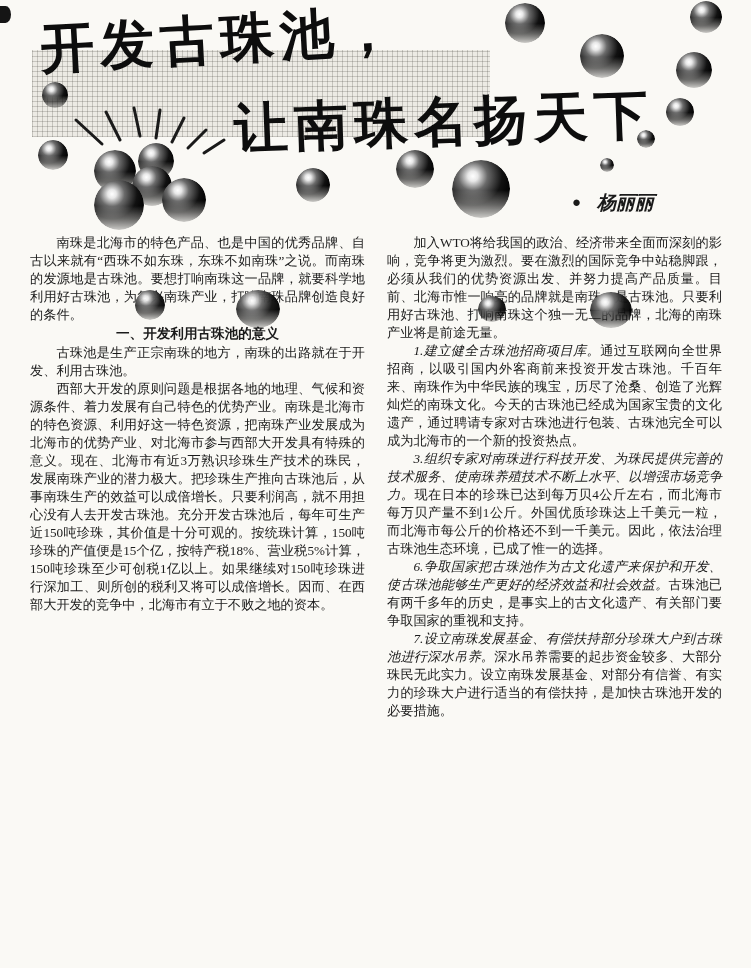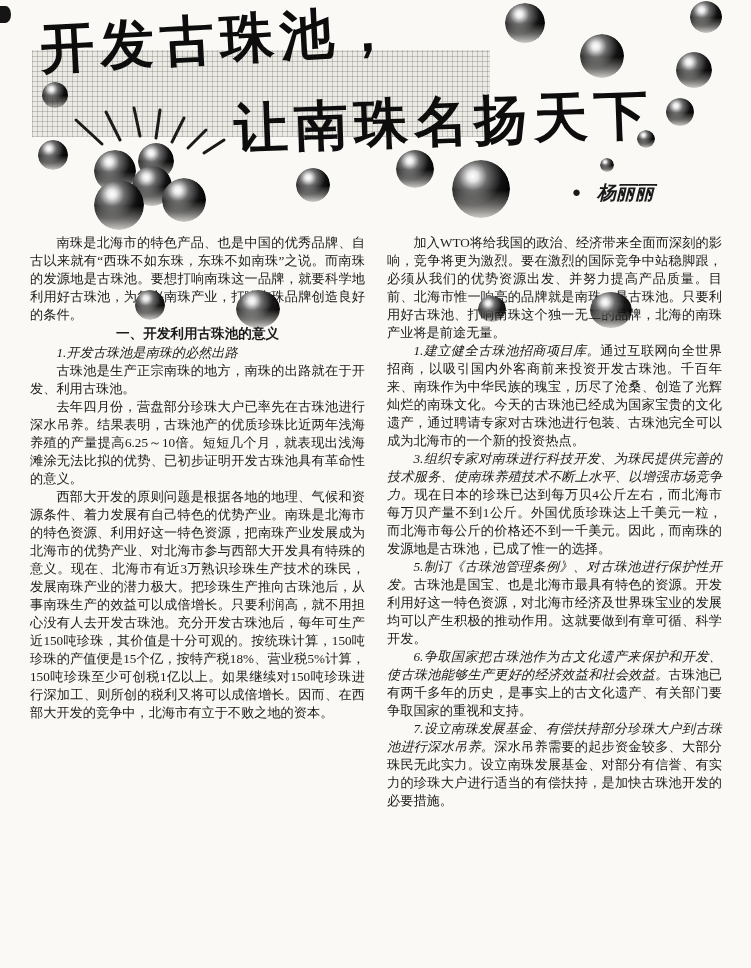--- a/index.html
+++ b/index.html
@@ -13,21 +13,21 @@
   .hatch{
     position:absolute;left:32px;top:50px;width:458px;height:87px;z-index:1;
     background:
       repeating-linear-gradient(0deg, rgba(60,58,52,.22) 0 1px, transparent 1px 5px),
       repeating-linear-gradient(90deg, rgba(60,58,52,.22) 0 1px, transparent 1px 5px),
       #eceae4;
   }
   .title{position:absolute;z-index:4;font-weight:bold;color:#0d0d0d;white-space:nowrap;}
   .t1{left:40px;top:4px;font-size:54px;letter-spacing:6px;transform:rotate(-3deg);}
   .t2{left:234px;top:86px;font-size:54px;letter-spacing:6px;transform:rotate(-2deg);}
-  .author{position:absolute;left:572px;top:180px;z-index:4;font-size:19px;font-weight:bold;font-style:italic;}
+  .author{position:absolute;left:572px;top:190px;z-index:4;font-size:19px;font-weight:bold;font-style:italic;}
   .author .bullet{font-style:normal;font-size:15px;margin-right:16px;vertical-align:2px;}
   .rays{position:absolute;left:58px;top:106px;z-index:3;}
   
   .pearl{
     position:absolute;border-radius:50%;z-index:3;
     background:
       radial-gradient(circle at 36% 28%, #ffffff 0%, #e8e8e8 9%, #6a6a6a 26%, #111 52%, #000 72%);
     -webkit-mask-image:linear-gradient(to bottom,#000 52%,rgba(0,0,0,.6) 78%,rgba(0,0,0,.18) 100%);
             mask-image:linear-gradient(to bottom,#000 52%,rgba(0,0,0,.6) 78%,rgba(0,0,0,.18) 100%);
   }
@@ -97,31 +97,28 @@
   <div class="pearl blob" style="left:135px;top:290px;width:30px;height:30px"></div>
   <div class="pearl blob" style="left:236px;top:290px;width:44px;height:38px"></div>
   <div class="pearl blob" style="left:478px;top:296px;width:28px;height:26px"></div>
   <div class="pearl blob" style="left:590px;top:292px;width:42px;height:36px"></div>
 
   <div class="cols">
 
     <div class="col">
       <p>南珠是北海市的特色产品、也是中国的优秀品牌、自古以来就有“西珠不如东珠，东珠不如南珠”之说。而南珠的发源地是古珠池。要想打响南珠这一品牌，就要科学地利用好古珠池，为复兴南珠产业，打响南珠品牌创造良好的条件。</p>
       <p class="h">一、开发利用古珠池的意义</p>
-      <p class="kai">1.开发古珠池是南珠的必然出路</p>
       <p>古珠池是生产正宗南珠的地方，南珠的出路就在于开发、利用古珠池。</p>
-      <p>去年四月份，营盘部分珍珠大户已率先在古珠池进行深水吊养。结果表明，古珠池产的优质珍珠比近两年浅海养殖的产量提高6.25～10倍。短短几个月，就表现出浅海滩涂无法比拟的优势、已初步证明开发古珠池具有革命性的意义。</p>
       <p>西部大开发的原则问题是根据各地的地理、气候和资源条件、着力发展有自己特色的优势产业。南珠是北海市的特色资源、利用好这一特色资源，把南珠产业发展成为北海市的优势产业、对北海市参与西部大开发具有特殊的意义。现在、北海市有近3万熟识珍珠生产技术的珠民，发展南珠产业的潜力极大。把珍珠生产推向古珠池后，从事南珠生产的效益可以成倍增长。只要利润高，就不用担心没有人去开发古珠池。充分开发古珠池后，每年可生产近150吨珍珠，其价值是十分可观的。按统珠计算，150吨珍珠的产值便是15个亿，按特产税18%、营业税5%计算，150吨珍珠至少可创税1亿以上。如果继续对150吨珍珠进行深加工、则所创的税利又将可以成倍增长。因而、在西部大开发的竞争中，北海市有立于不败之地的资本。</p>
 
     </div>
 
     <div class="col">
       <p>加入WTO将给我国的政治、经济带来全面而深刻的影响，竞争将更为激烈。要在激烈的国际竞争中站稳脚跟，必须从我们的优势资源出发、并努力提高产品质量。目前、北海市惟一响亮的品牌就是南珠，是古珠池。只要利用好古珠池、打响南珠这个独一无二的品牌，北海的南珠产业将是前途无量。</p>
       <p><span class="kai">1.建立健全古珠池招商项目库。</span><span>通过互联网向全世界招商，以吸引国内外客商前来投资开发古珠池。千百年来、南珠作为中华民族的瑰宝，历尽了沧桑、创造了光辉灿烂的南珠文化。今天的古珠池已经成为国家宝贵的文化遗产，通过聘请专家对古珠池进行包装、古珠池完全可以成为北海市的一个新的投资热点。</span></p>
-      <p><span class="kai">3.组织专家对南珠进行科技开发、为珠民提供完善的技术服务、使南珠养殖技术不断上水平、以增强市场竞争力。</span><span>现在日本的珍珠已达到每万贝4公斤左右，而北海市每万贝产量不到1公斤。外国优质珍珠达上千美元一粒，而北海市每公斤的价格还不到一千美元。因此，而南珠的发源地是古珠池，已成了惟一的选择。</span></p>
-      <p><span class="kai">5.制订《古珠池管理条例》、对古珠池进行保护性开发。</span><span>古珠池是国宝、也是北海市最具有特色的资源。开发利用好这一特色资源，对北海市经济及世界珠宝业的发展均可以产生积极的推动作用。这就要做到有章可循、科学开发。</span></p>
+      <p><span class="kai">3.组织专家对南珠进行科技开发、为珠民提供完善的技术服务、使南珠养殖技术不断上水平、以增强市场竞争力。</span><span>现在日本的珍珠已达到每万贝4公斤左右，而北海市每万贝产量不到1公斤。外国优质珍珠达上千美元一粒，而北海市每公斤的价格还不到一千美元。因此，依法治理古珠池生态环境，已成了惟一的选择。</span></p>
       <p><span class="kai">6.争取国家把古珠池作为古文化遗产来保护和开发、使古珠池能够生产更好的经济效益和社会效益。</span><span>古珠池已有两千多年的历史，是事实上的古文化遗产、有关部门要争取国家的重视和支持。</span></p>
       <p><span class="kai">7.设立南珠发展基金、有偿扶持部分珍珠大户到古珠池进行深水吊养。</span><span>深水吊养需要的起步资金较多、大部分珠民无此实力。设立南珠发展基金、对部分有信誉、有实力的珍珠大户进行适当的有偿扶持，是加快古珠池开发的必要措施。</span></p>
 
     </div>
 
   </div>
 </div>
 
 </body></html>

